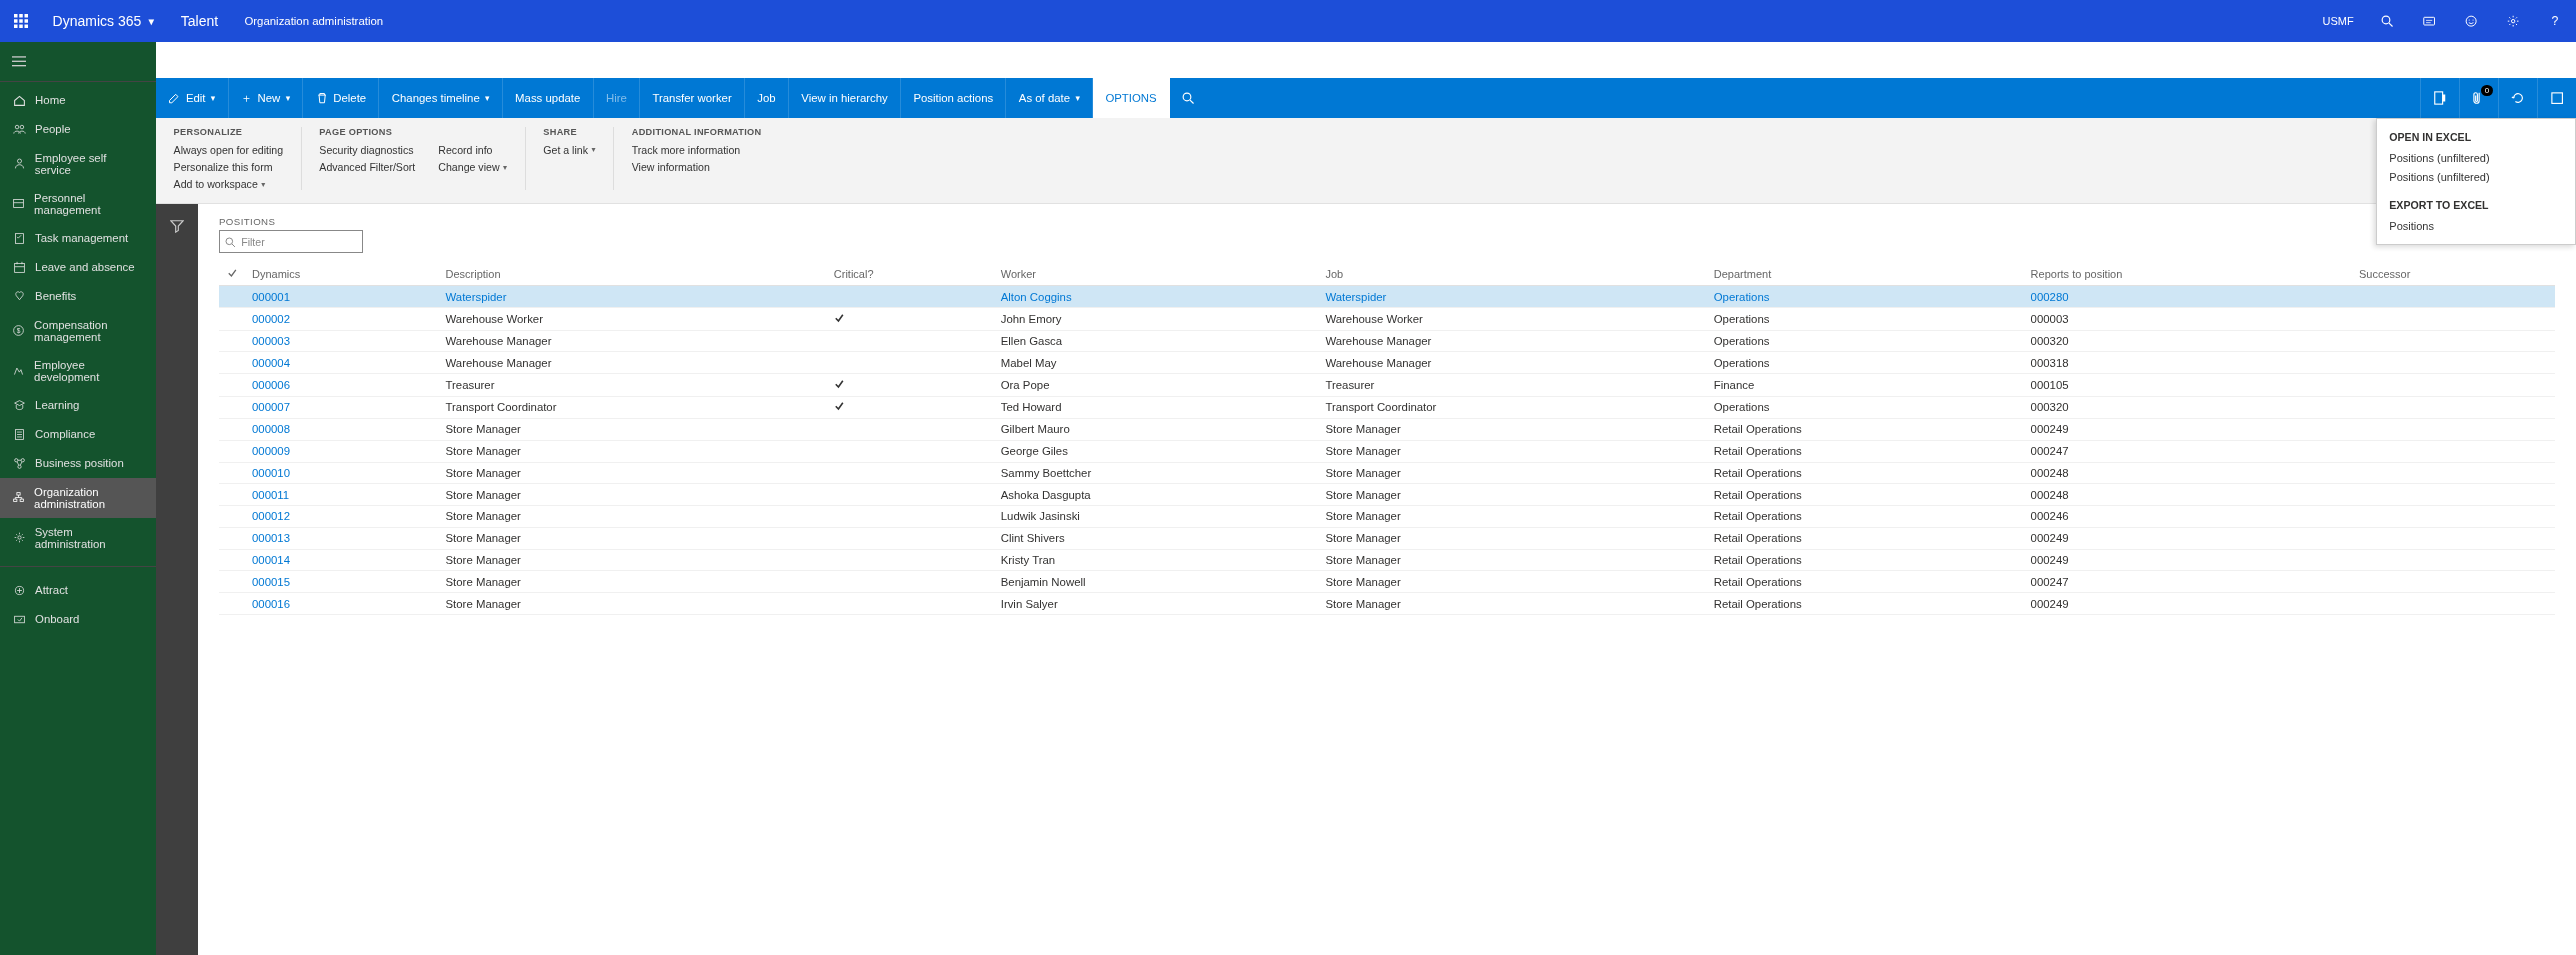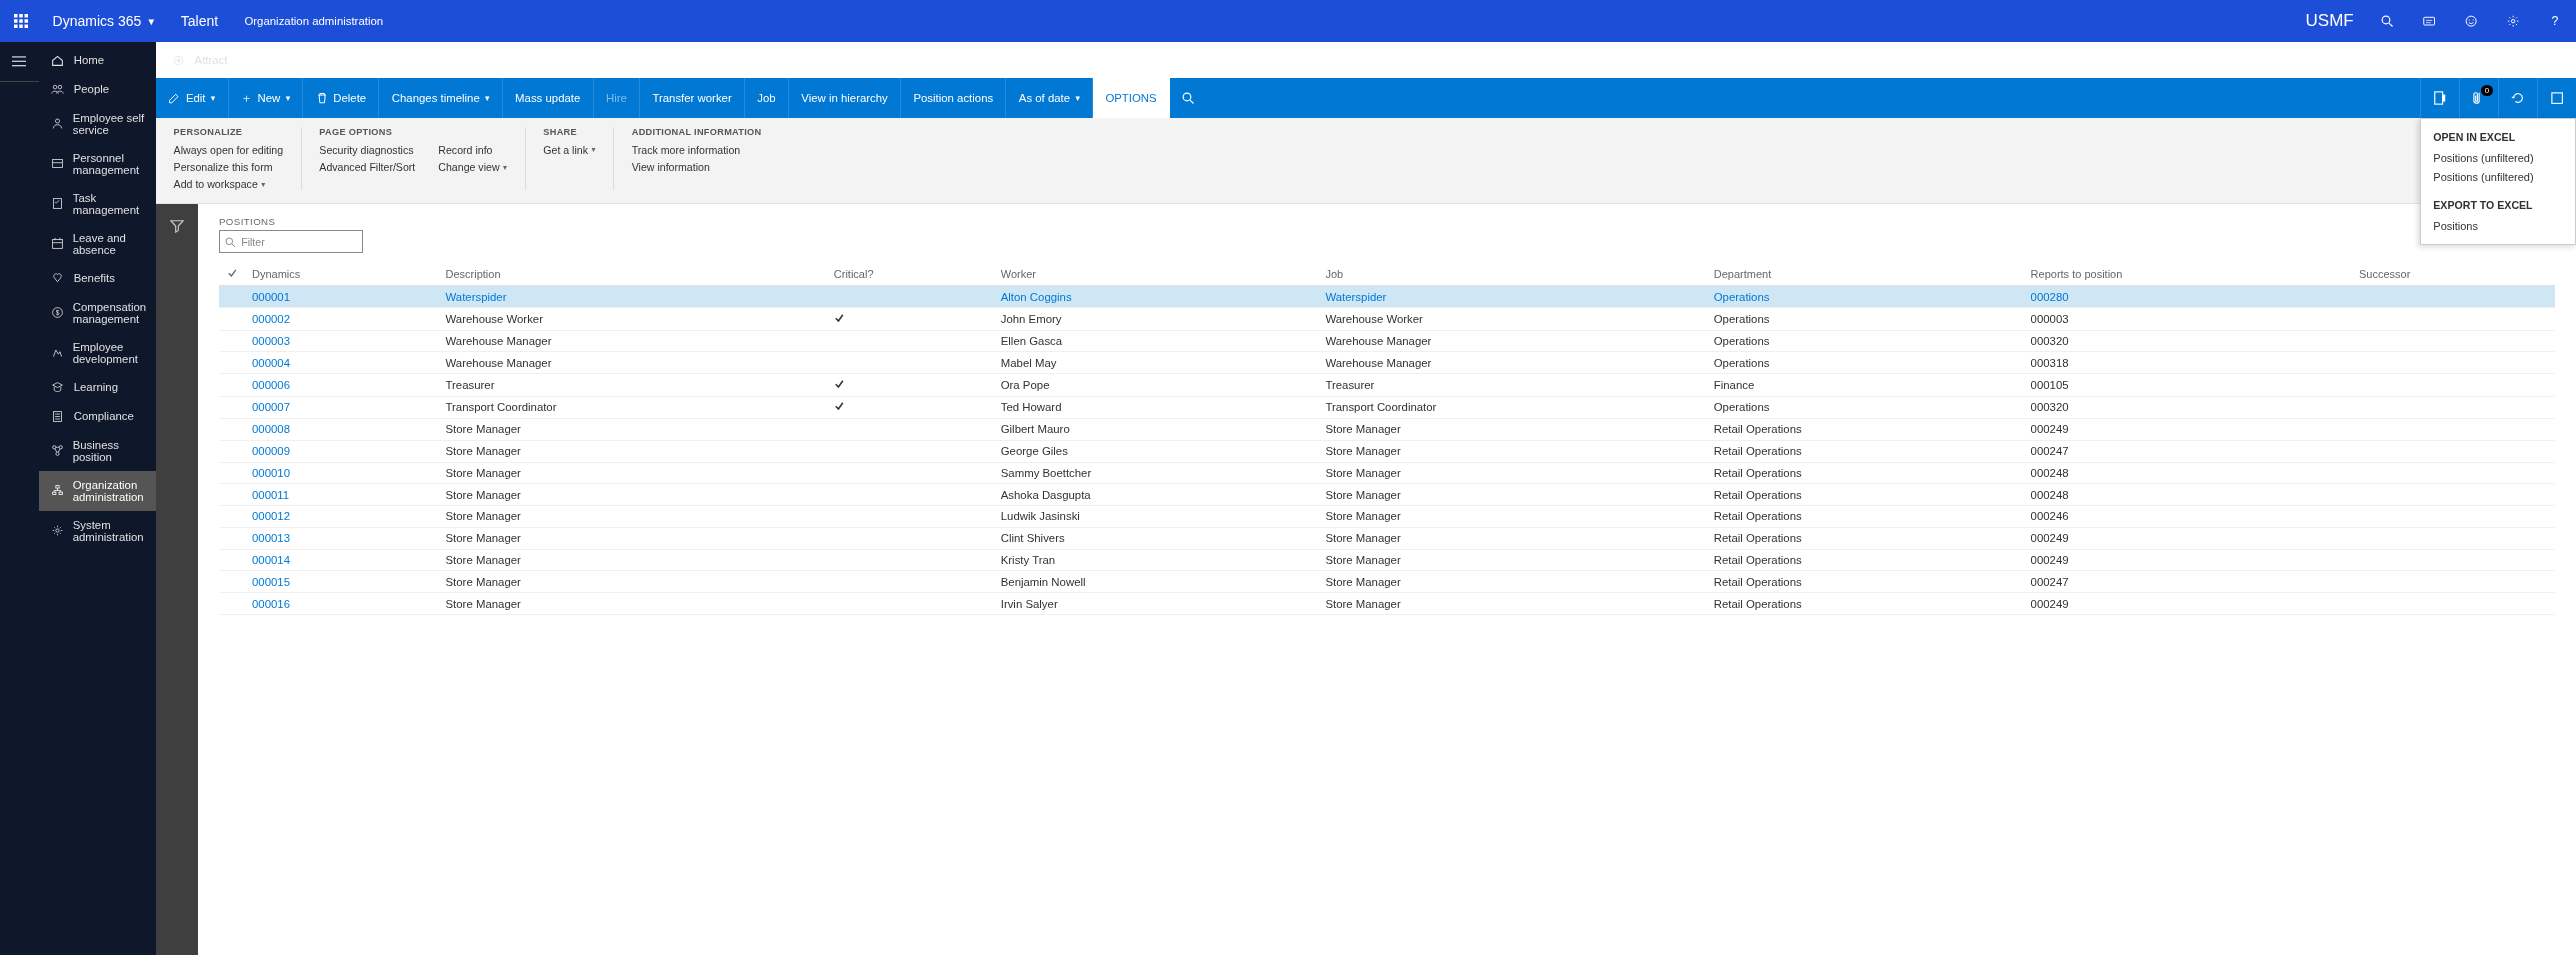--- a/index.html
+++ b/index.html
@@ -8,25 +8,25 @@
 .topbar { background: #1d4ed8; color: #fff; height: 42px; display: flex; align-items: center; }
 .topbar .waffle { width: 42px; height: 42px; display: flex; align-items: center; justify-content: center; cursor: pointer; }
 .topbar .waffle svg { fill: #fff; }
 .topbar .brand { font-size: 14px; padding: 0 10.6px; display: flex; align-items: center; gap: 5.3px; }
 .topbar .brand .chev { font-size: 9.7px; }
 .topbar .app { font-size: 14px; padding: 0 14px; }
 .topbar .crumb { font-size: 11.4px; padding: 0 12.3px; color: #fff; }
 .topbar .spacer { flex: 1; }
 .topbar .right { display: flex; align-items: center; }
 .topbar .right .item { width: 42px; height: 42px; display: flex; align-items: center; justify-content: center; cursor: pointer; font-size: 12.3px; }
-.topbar .right .company { padding: 0 12.3px; font-size: 17px; text-align: right; }
+.topbar .right .company { padding: 0 12.3px; font-size: 11px; text-align: right; }
 
 .shell { display: flex; height: calc(100vh - 42px); }
 
-.leftnav { width: 156px; background: #0f172a; color: #e1e1e1; display: flex; flex-direction: row; font-size: 11.4px; }
+.leftnav { width: 156px; background: #14532d; color: #e1e1e1; display: flex; flex-direction: column; font-size: 11.4px; }
 .leftnav .ham { height: 40px; display: flex; align-items: center; padding: 0 12.3px; border-bottom: 0.9px solid #444; cursor: pointer; }
 .leftnav .grp { padding: 3.5px 0; }
 .leftnav .item { display: flex; align-items: center; gap: 8.8px; padding: 8px 12.3px; cursor: pointer; }
 .leftnav .item.active { background: #555; color: #fff; }
 .leftnav .item .ic { width: 14px; display: inline-flex; justify-content: center; font-size: 11.4px; }
 .leftnav .divider { height: 0.9px; background: #444; margin: 5.3px 0; }
 
 .main { flex: 1; display: flex; flex-direction: column; background: #fff; position: relative; margin-top: 36px; }
 
 .actionbar { background: #0078d4; color: #fff; height: 40px; display: flex; align-items: stretch; font-size: 11.4px; }
@@ -58,21 +58,21 @@
 .grid { width: 100%; border-collapse: collapse; font-size: 11.4px; }
 .grid th { text-align: left; font-weight: 400; color: #666; padding: 5.3px 7px; border-bottom: 0.9px solid #e1e1e1; font-size: 11px; }
 .grid td { padding: 4.4px 7px; border-bottom: 0.9px solid #f0f0f0; }
 .grid .chkcol { width: 26px; text-align: center; }
 .grid tr.selected { background: #cfe6f5; border-radius: 8px; }
 .grid tr.selected td { color: #0078d4; }
 .grid tr.selected .plain { color: #0078d4; }
 .grid .link { color: #0078d4; cursor: pointer; }
 .grid .check { text-align: left; }
 
-.flyout { position: absolute; top: 40px; right: 0; width: 156px; background: #fff; border: 0.9px solid #ccc; box-shadow: -1.8px 1.8px 5.3px rgba(0,0,0,0.15); padding: 8.8px 0; font-size: 11px; }
+.flyout { position: absolute; top: 40px; right: 0; width: 200px; background: #fff; border: 0.9px solid #ccc; box-shadow: -1.8px 1.8px 5.3px rgba(0,0,0,0.15); padding: 8.8px 0; font-size: 11px; }
 .flyout .fhdr { font-weight: 600; padding: 3.5px 12.3px 5.3px 12.3px; font-size: 10.6px; }
 .flyout .fitm { padding: 3.5px 12.3px; cursor: pointer; color: #333; }
 .flyout .fsep { height: 8.8px; }
 
 .ic-svg { width: 12.3px; height: 12.3px; fill: currentColor; }
 </style>
 </head>
 <body>
 
 <div class="topbar">

